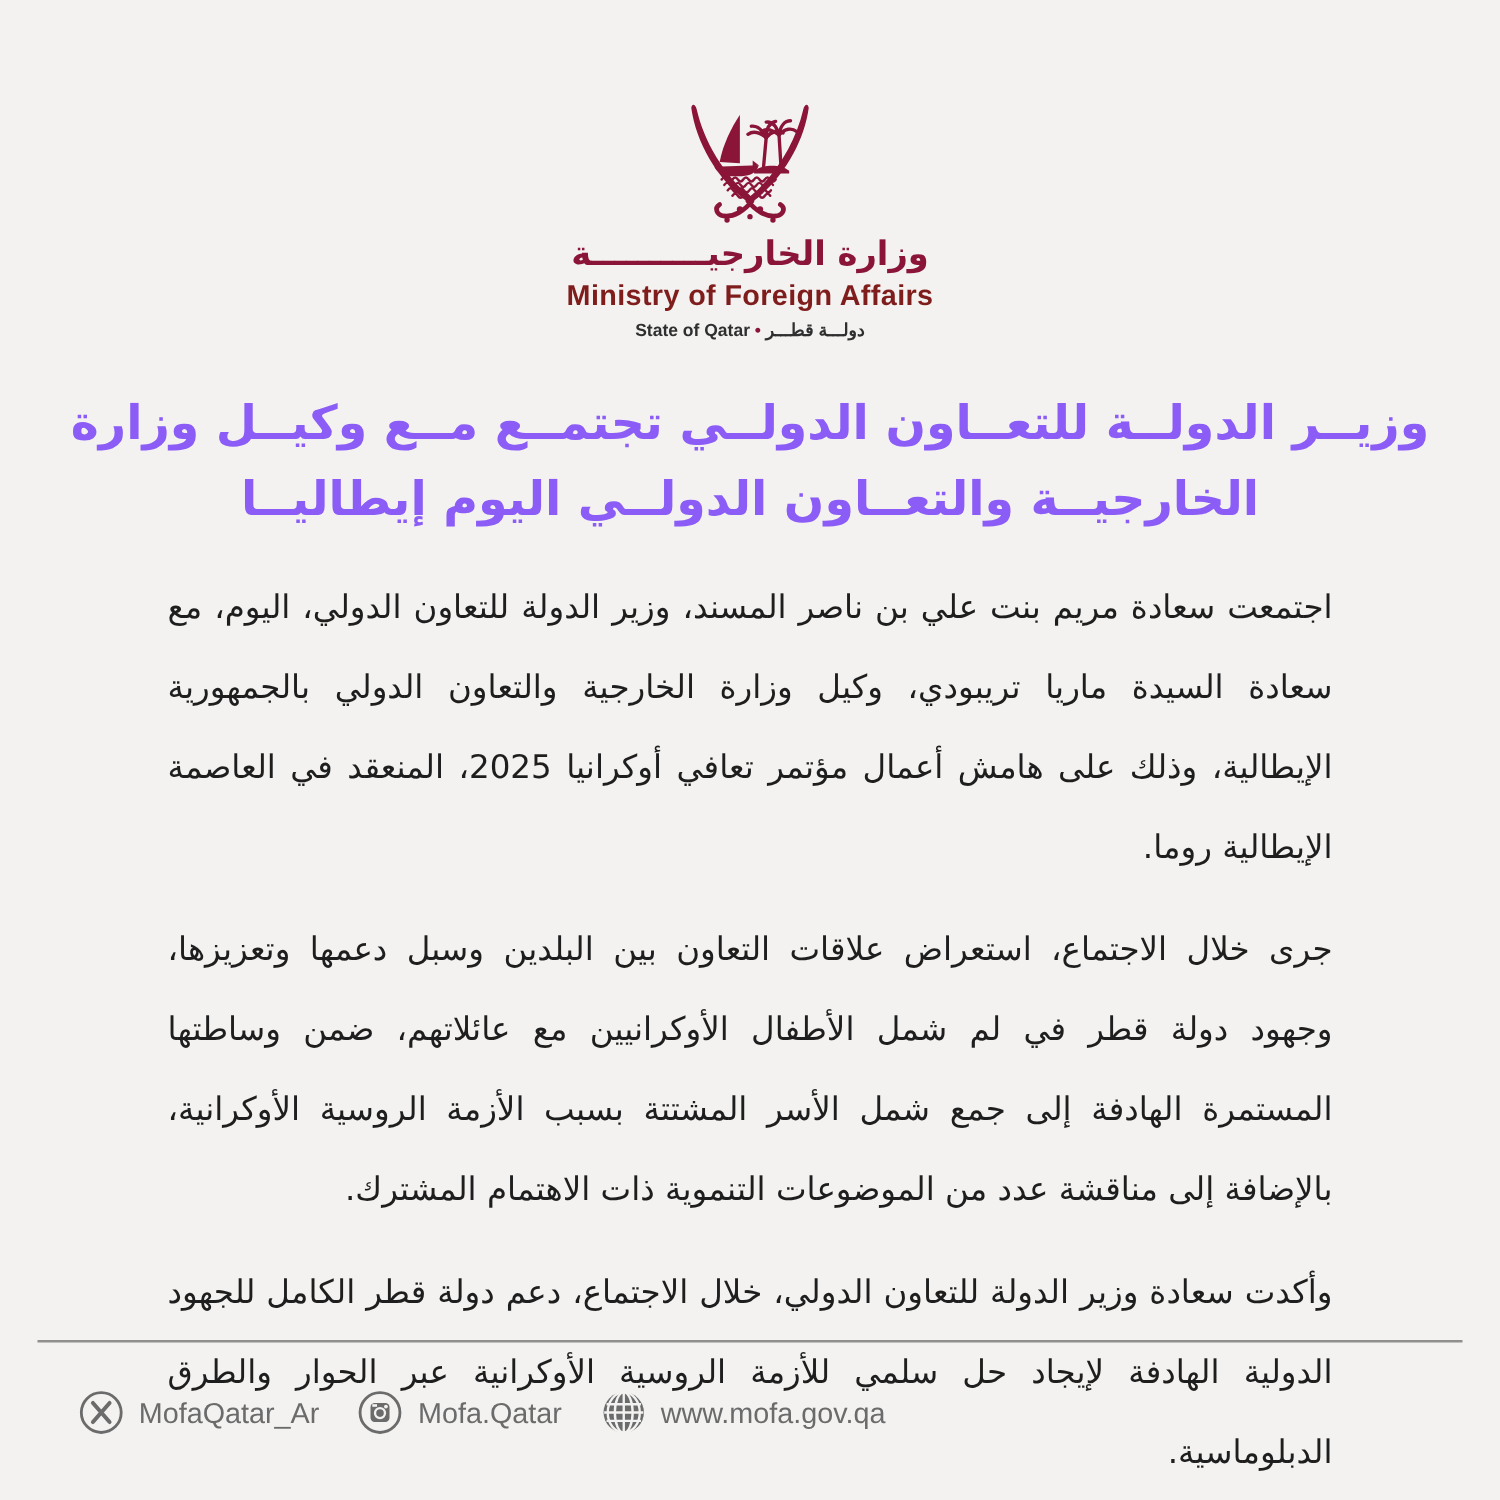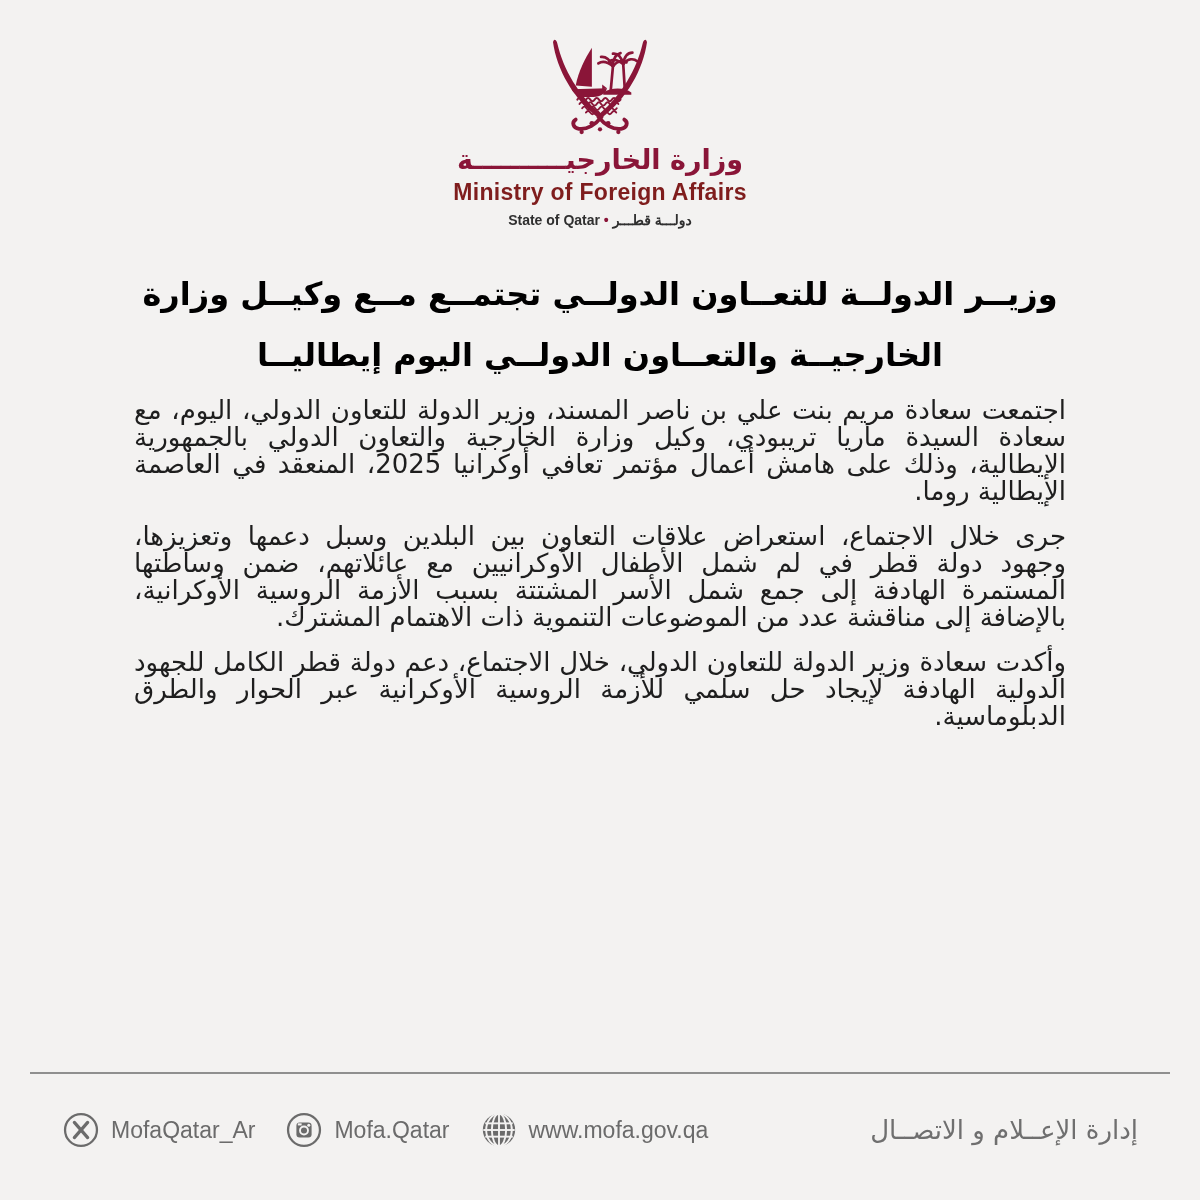--- a/index.html
+++ b/index.html
@@ -3,53 +3,53 @@
 <meta charset="utf-8">
 <style>
   html,body{margin:0;padding:0;}
   body{
     width:1200px;height:1200px;
     background:#F3F2F1;
     font-family:"DejaVu Sans",sans-serif;
     position:relative;overflow:hidden;
     color:#1E1E1E;
   }
-  .header{text-align:center;padding-top:38px;}
+  .header{text-align:center;padding-top:82px;}
   .emblem{display:inline-block;line-height:0;}
   .emblem svg{width:108px;height:100px;}
   .ministry-ar{
     color:#8A1538;font-size:27px;font-weight:bold;
     margin-top:2px;direction:rtl;
   }
   .ministry-en{
     color:#7f1d1d;font-size:23px;font-weight:bold;
     font-family:"Liberation Sans",sans-serif;
     letter-spacing:.3px;margin-top:4px;
   }
   .state-line{
     color:#2F2F2F;font-size:14px;font-weight:bold;
     font-family:"Liberation Sans",sans-serif;
     margin-top:6px;
   }
   .state-dot{color:#8A1538;}
   .headline{
     width:1140px;margin:36px auto 0;
     text-align:center;direction:rtl;
-    color:#000000;font-weight:bold;
-    font-size:32px;line-height:61px;
+    color:#8b5cf6;font-weight:bold;
+    font-size:38px;line-height:61px;
   }
   .headline .hl{display:block;white-space:nowrap;}
   .content{width:932px;margin:0 auto;}
   .dateline{
     margin-top:36px;direction:rtl;
     font-size:28px;font-weight:500;color:#1E1E1E;
   }
   .body-text{
-    margin-top:11px;direction:rtl;
-    font-size:26px;line-height:27px;
+    margin-top:24px;direction:rtl;
+    font-size:26px;line-height:64px;
     text-align:justify;color:#1E1E1E;
   }
   .body-text p{margin:0 0 18px 0;}
   .divider{
     position:absolute;left:30px;right:30px;top:1072px;
     height:2px;background:#8F8F8F;
   }
   .footer{
     position:absolute;left:62px;right:62px;top:1092px;height:76px;
     display:flex;justify-content:space-between;align-items:center;
@@ -179,16 +179,15 @@
               <line x1="20" y1="3" x2="20" y2="37"></line>
               <ellipse cx="20" cy="20" rx="7.5" ry="17"></ellipse>
               <ellipse cx="20" cy="20" rx="13.5" ry="17"></ellipse>
             </g>
           </svg>
         </span>
         <span class="label">www.mofa.gov.qa</span>
       </div>
 
     </div>
-    <div class="dept">إدارة الإعــلام و الاتصــال</div>
   </footer>
 
 </div>
 
 </body></html>

